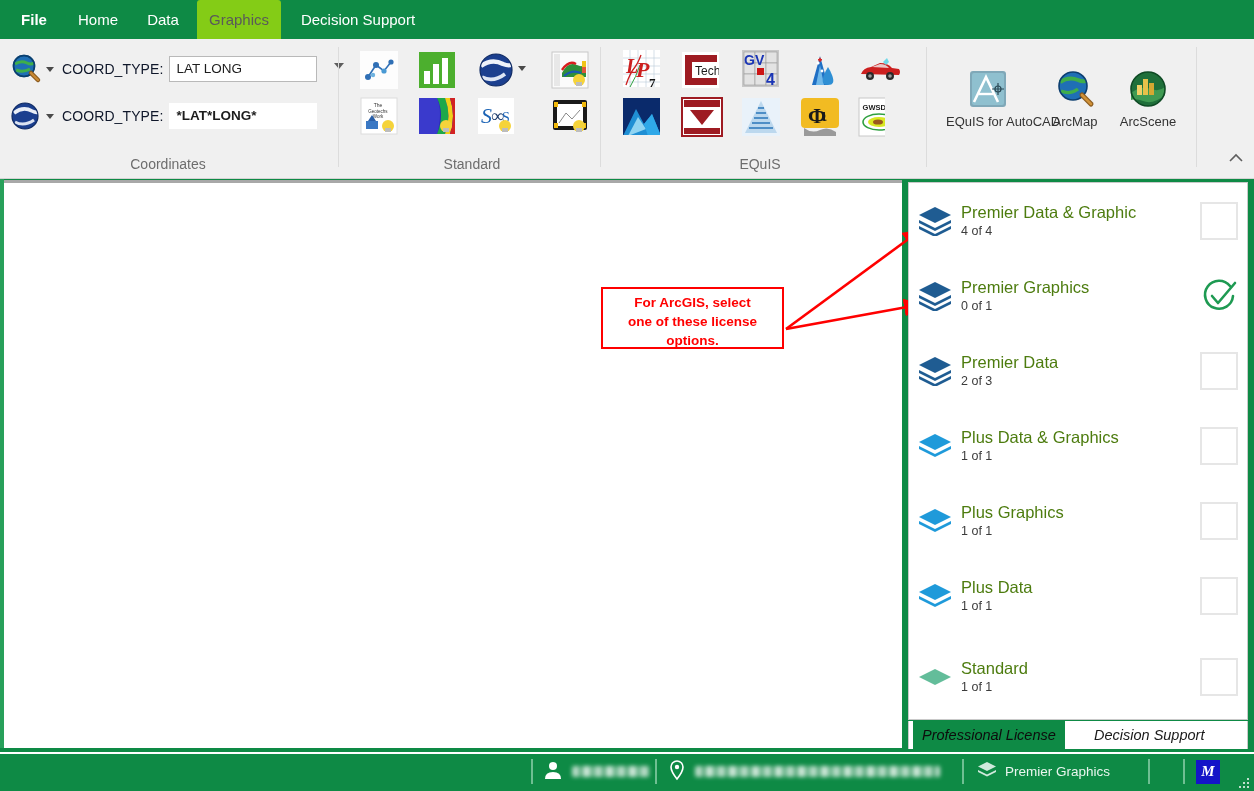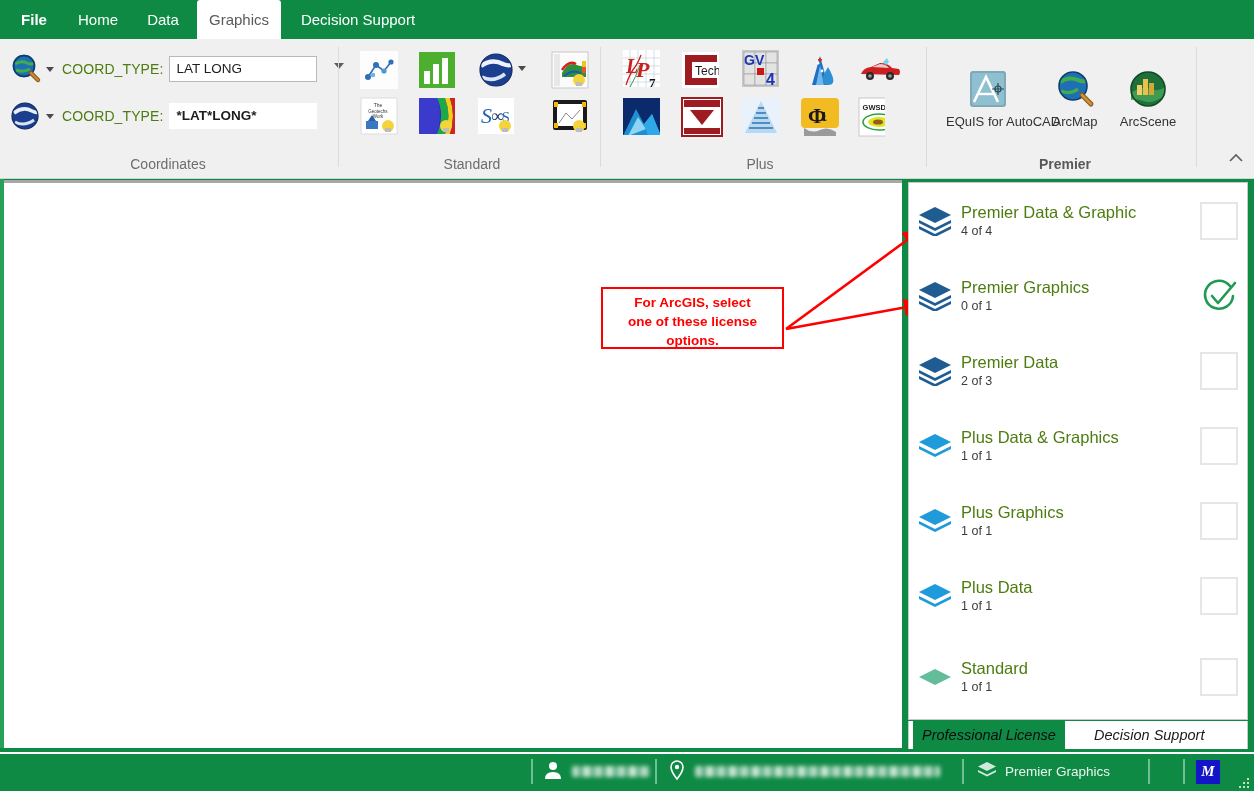--- a/index.html
+++ b/index.html
@@ -19,41 +19,41 @@
   .tabstrip{
     position:absolute;left:0;top:0;width:1254px;height:39px;
     background:#0e8a45;
   }
   .tab{
     position:absolute;top:0;height:39px;line-height:39px;
     font-size:15px;color:#ffffff;text-align:center;
     padding:0 12px;box-sizing:border-box;cursor:default;
   }
   .tab.active{
-    background:#ffffff;color:#5a5a5a;font-weight:normal;
+    background:#84cc16;color:#5a5a5a;font-weight:normal;
     border-top-left-radius:3px;border-top-right-radius:3px;
   }
 
   
   .ribbon{
     position:absolute;left:0;top:39px;width:1254px;height:140px;
     background:#f0f0f0;
     border-bottom:1px solid #d4d4d4;
     box-sizing:border-box;
   }
   .grpsep{position:absolute;top:8px;width:1px;height:120px;background:#dcdcdc;}
   .grplabel{
     position:absolute;bottom:6px;font-size:14px;color:#6d6d6d;
     text-align:center;white-space:nowrap;
   }
   .grplabel.bold{color:#595959;font-weight:bold;}
 
   
   .coordrow{position:absolute;display:flex;align-items:center;}
-  .coordlabel{font-size:14px;color:#4d7c0f;letter-spacing:.1px;margin-right:6px;}
+  .coordlabel{font-size:14px;color:#0f172a;letter-spacing:.1px;margin-right:6px;}
   .dropcaret{
     width:0;height:0;border-left:4px solid transparent;border-right:4px solid transparent;
     border-top:5px solid #4a4a4a;margin-left:4px;margin-right:8px;
   }
   .combo{
     width:148px;height:26px;background:#ffffff;border:1px solid #b9b9b9;
     box-sizing:border-box;position:relative;font-size:13.5px;color:#1d1d1d;
     line-height:24px;padding-left:6px;
   }
   .txtbox{
@@ -396,21 +396,21 @@
     <div class="tile" style="left:858px;top:58px;width:27px;height:40px;">
       <svg width="42" height="40" viewBox="0 0 42 40">
         <rect x="1" y="1" width="40" height="38" fill="#ffffff" stroke="#c8c8c8"></rect>
         <text x="21" y="13" font-size="7.5" font-weight="bold" fill="#1a1a1a" text-anchor="middle" font-family="Liberation Sans, sans-serif">GWSDAT</text>
         <ellipse cx="21" cy="25" rx="16" ry="8" fill="none" stroke="#2fa03f" stroke-width="1.6"></ellipse>
         <ellipse cx="21" cy="25" rx="11" ry="5" fill="#d9e823"></ellipse>
         <ellipse cx="20" cy="25" rx="5" ry="2.6" fill="#9a5a1e"></ellipse>
       </svg>
     </div>
 
-    <div class="grplabel" style="left:612px;width:296px;bottom:6px;">Plus</div>
+    <div class="grplabel" style="left:612px;width:296px;bottom:6px;">EQuIS</div>
     <div class="grpsep" style="left:926px;"></div>
 
     <div class="bigbtn" style="left:946px;top:28px;">
       <div class="ic">
         <svg width="44" height="44" viewBox="0 0 44 44">
           <rect x="4" y="4" width="36" height="36" rx="3" fill="#7fa8b8"></rect>
           <rect x="6" y="6" width="32" height="32" rx="2" fill="#8fc0cf"></rect>
           <path d="M8 35 L20 10 L32 35" stroke="#ffffff" stroke-width="2.6" fill="none"></path>
           <path d="M13 27 h14" stroke="#ffffff" stroke-width="2.4"></path>
           <path d="M26 22 h12 M32 16 v12" stroke="#2b4a56" stroke-width="1.2"></path>
@@ -441,21 +441,20 @@
           <path d="M5 26 q10 -8 20 -4 q8 3 14 -2 l0 8 q-12 10 -22 6 q-7 -3 -12 -1z" fill="#3f9a52"></path>
           <rect x="17" y="12" width="5" height="16" fill="#e8c24a"></rect>
           <rect x="23" y="16" width="5" height="12" fill="#d4a832"></rect>
           <rect x="11" y="18" width="5" height="10" fill="#f0d066"></rect>
           <circle cx="22" cy="22" r="17" fill="none" stroke="#0f4a24" stroke-width="1.6"></circle>
         </svg>
       </div>
       <div class="lb">ArcScene</div>
     </div>
 
-    <div class="grplabel bold" style="left:940px;width:250px;bottom:6px;">Premier</div>
     <div class="grpsep" style="left:1196px;"></div>
     <div class="collapse-caret">
       <svg width="16" height="10" viewBox="0 0 16 10">
           <path d="M2 8 L8 2 L14 8" stroke="#5e5e5e" stroke-width="1.6" fill="none"></path>
         </svg>
     </div>
   </div>
 
   <div class="leftedge"></div>
   <div class="canvas"></div>

